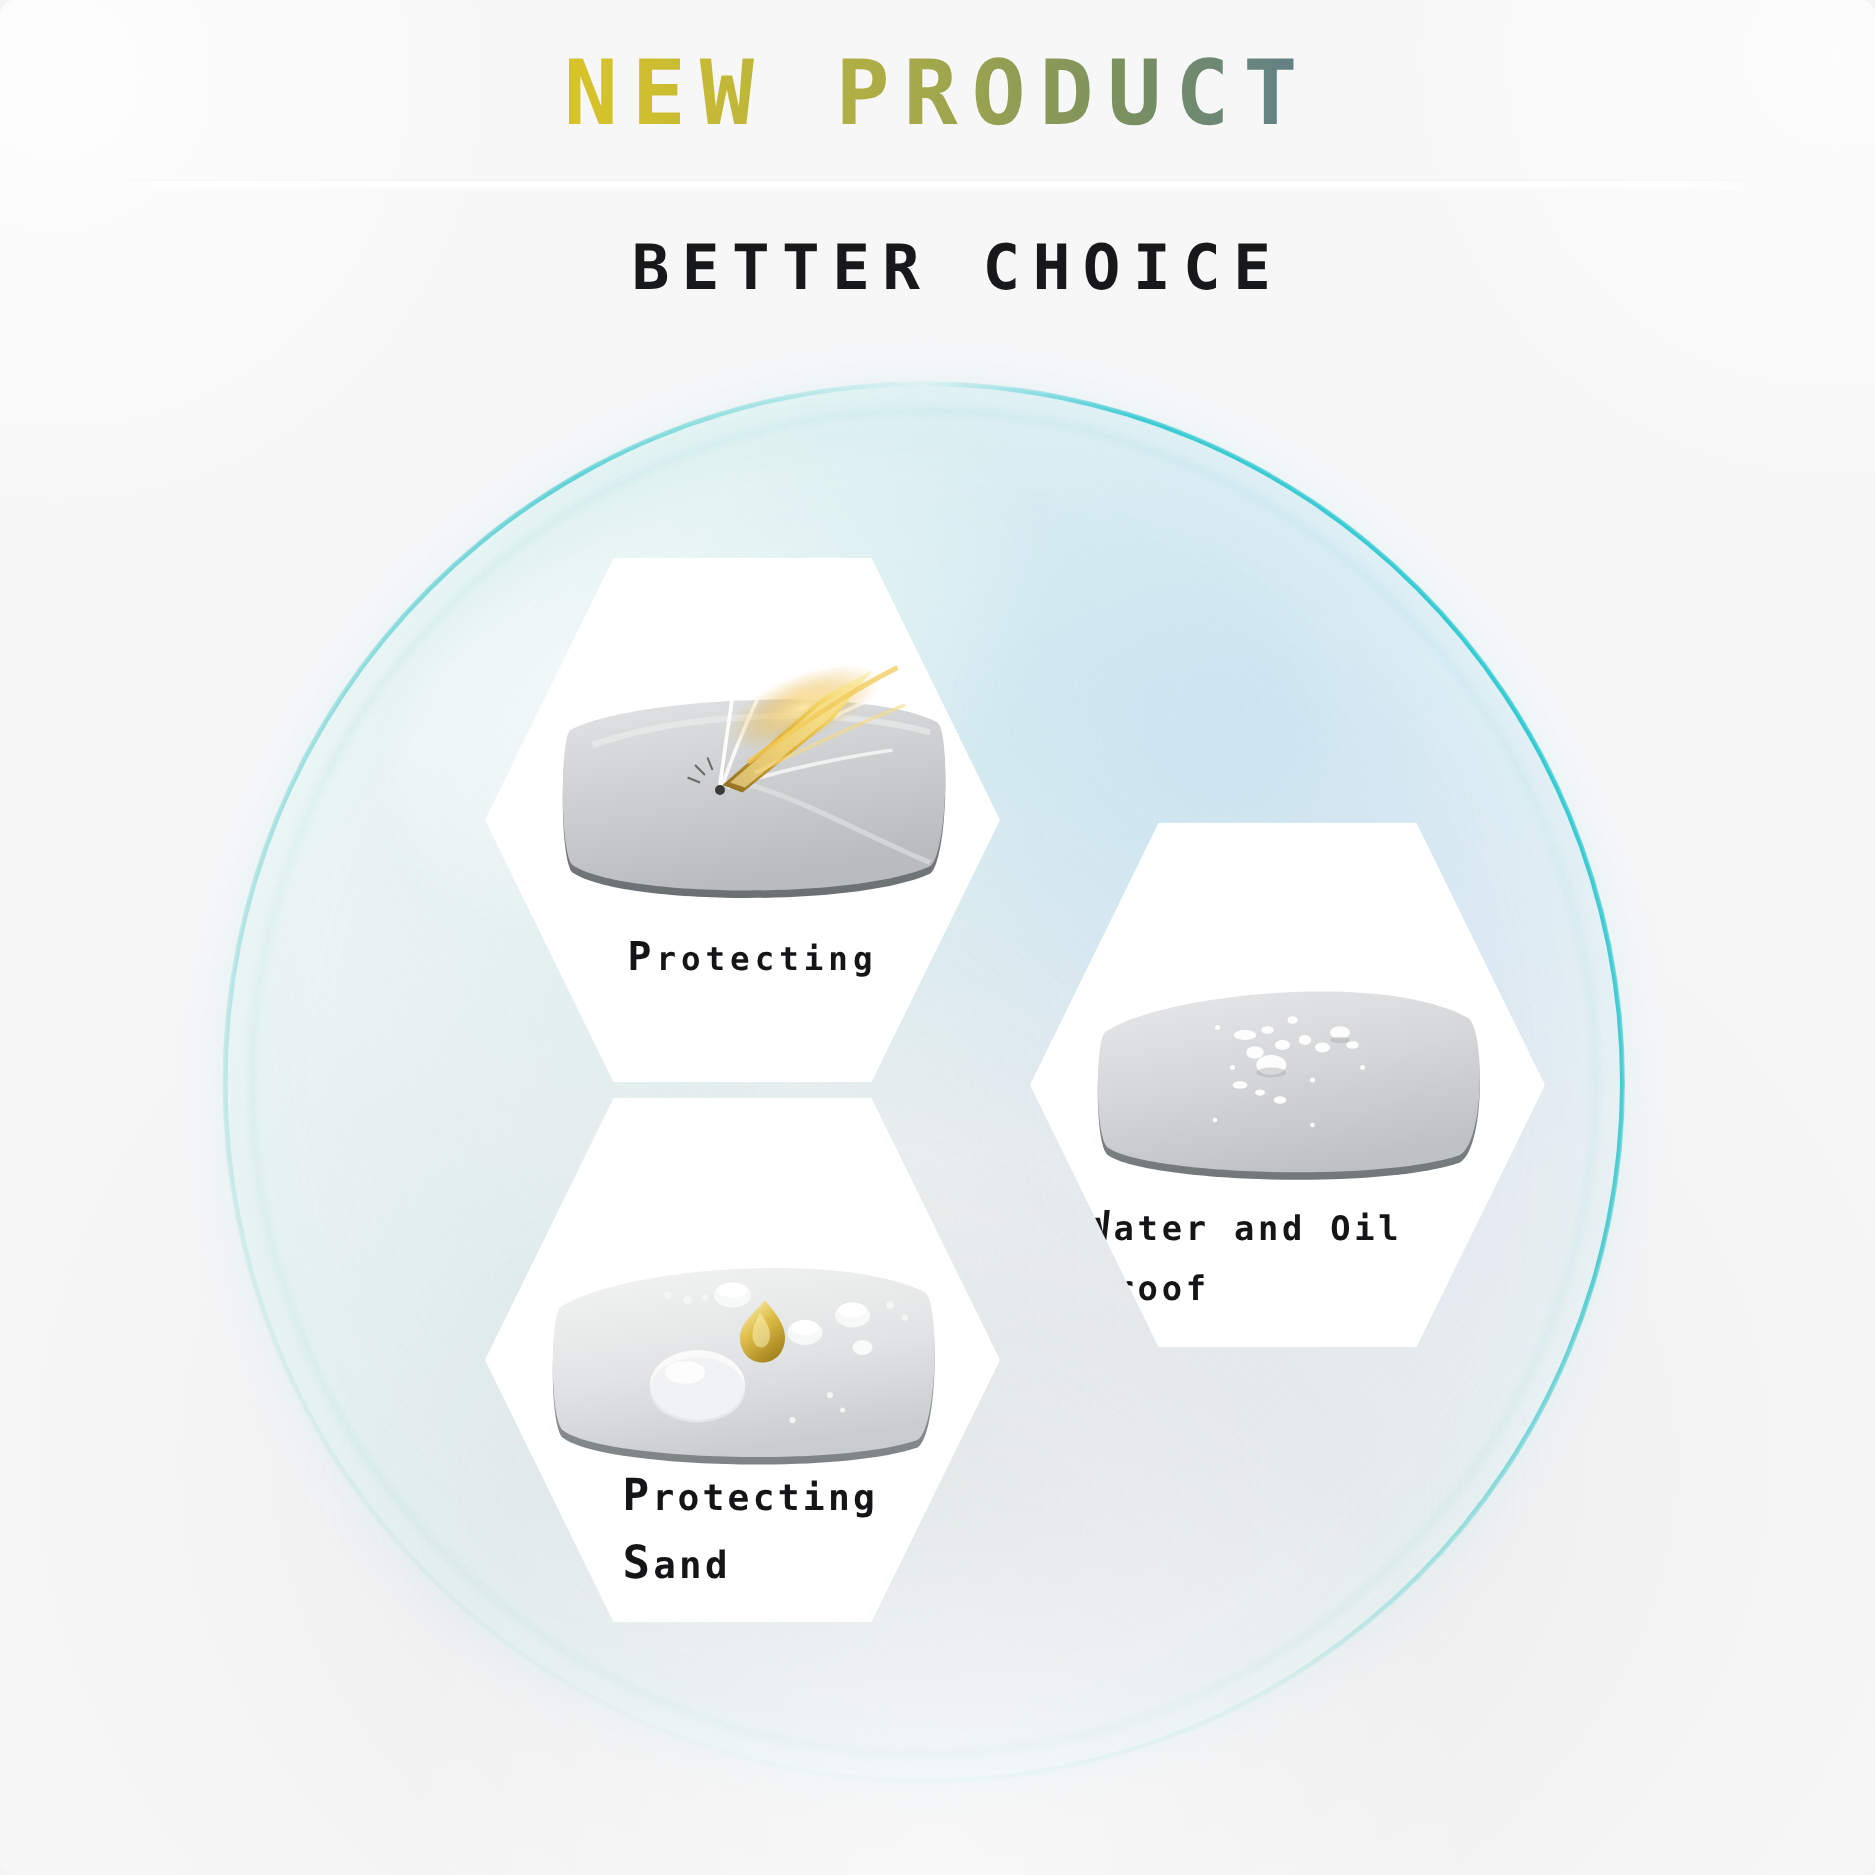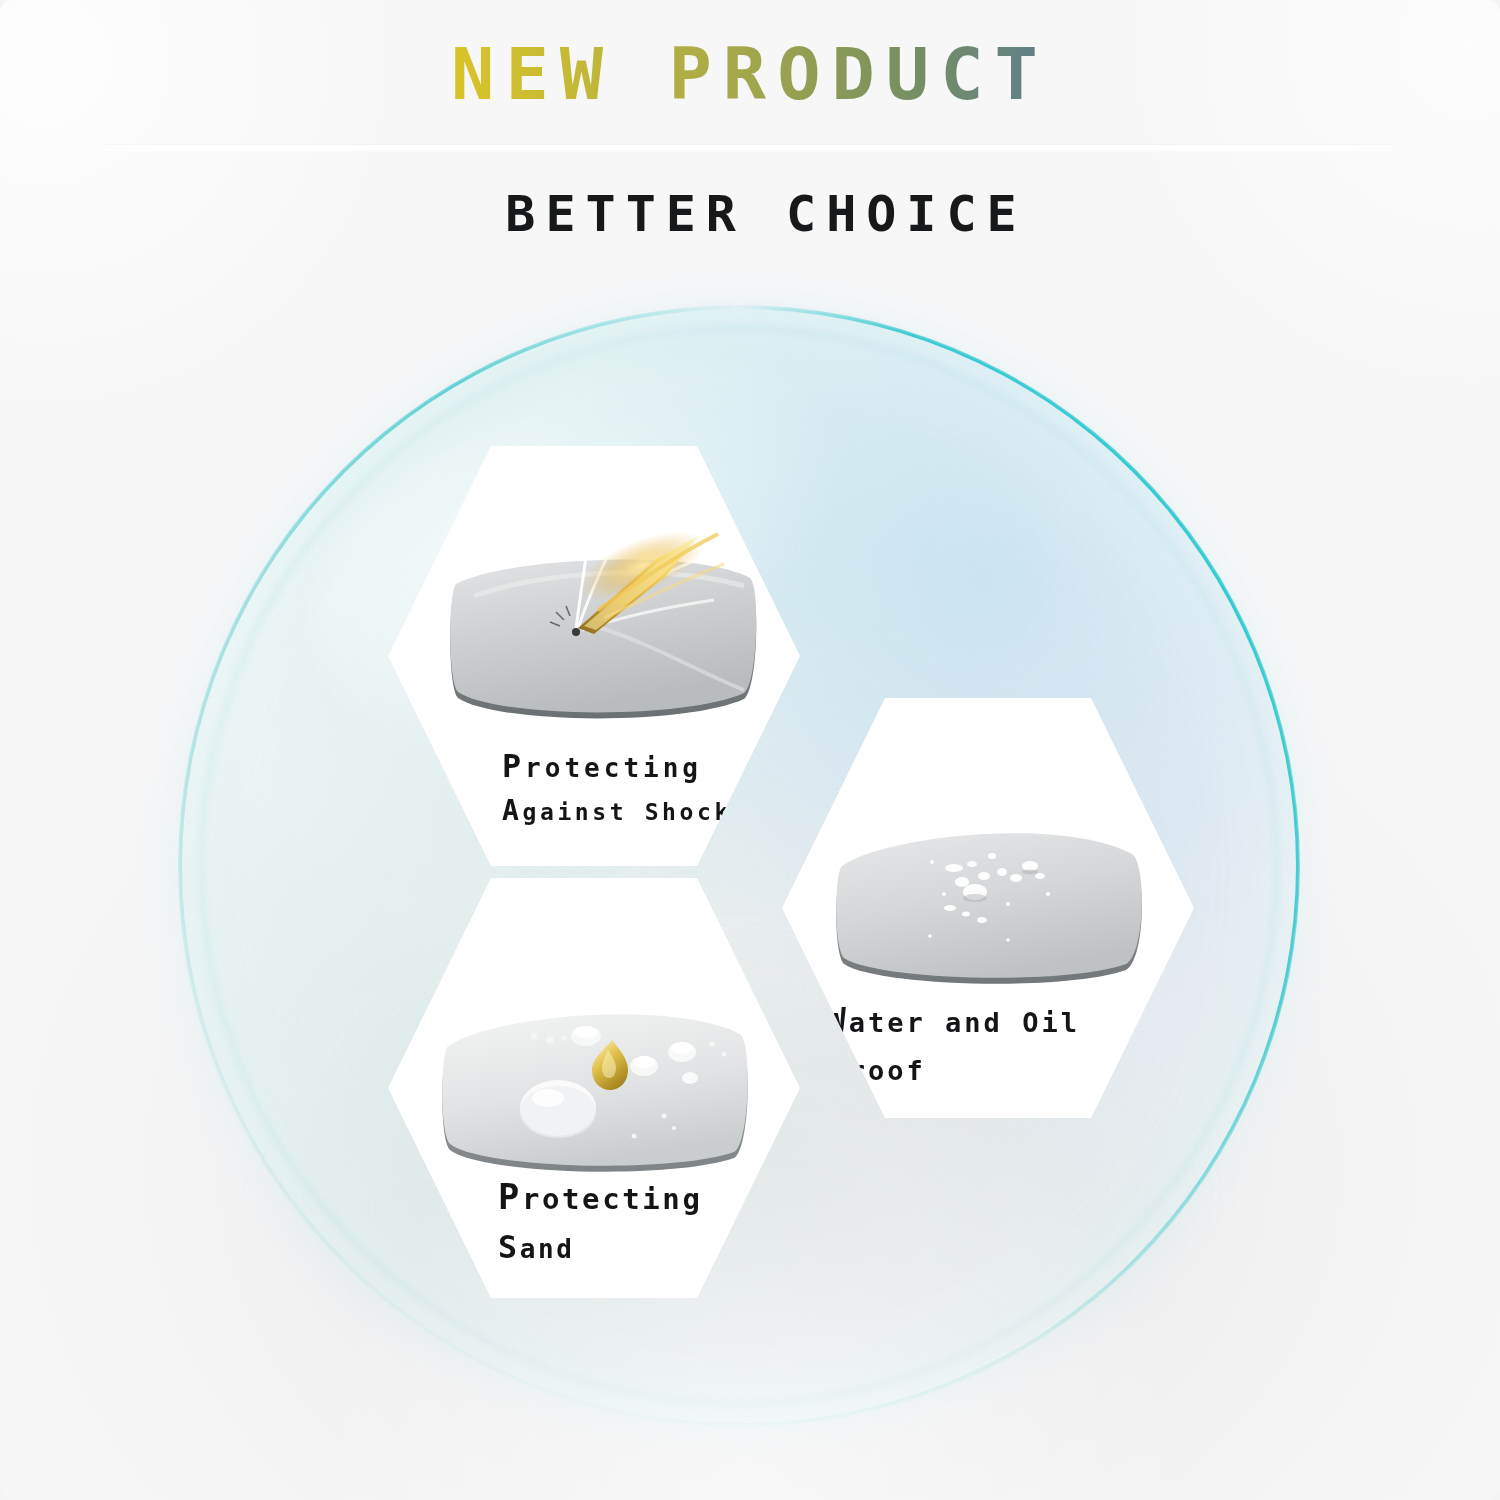--- a/index.html
+++ b/index.html
@@ -201,28 +201,28 @@
     line-height: 1.28;
   }
   .hex-label .l1, .hex-label .l2 { display: block; white-space: nowrap; }
 
   
   #hex1 { left: 388px; top: 446px; width: 412px; height: 420px; text-decoration: underline; }
   #hex1 .hex-label { top: 300px; left: 114px; font-size: 26px; letter-spacing: 4px; }
   #hex1 .hex-label .l2 { font-size: 23px; letter-spacing: 3.6px; margin-top: 6px; }
 
   
-  #hex2 { left: 782px; top: 658px; width: 412px; height: 420px; margin-top: 40px; }
+  #hex2 { left: 824px; top: 658px; width: 412px; height: 420px; }
   #hex2 .hex-label { top: 302px; left: 44px; font-size: 27px; letter-spacing: 3px; }
   #hex2 .hex-label .l2 { font-size: 27px; letter-spacing: 3px; margin-top: 6px; }
 
   
   #hex3 { left: 388px; top: 878px; width: 412px; height: 420px; }
   #hex3 .hex-label { top: 296px; left: 110px; font-size: 29px; letter-spacing: 2.6px; }
-  #hex3 .hex-label .l2 { font-size: 26px; letter-spacing: 2.6px; margin-top: 8px; }
+  #hex3 .hex-label .l2 { font-size: 30px; letter-spacing: 2.6px; margin-top: 8px; }
 
   
   .sc::first-letter { font-size: 1.22em; }
 
   
   .lens-svg { position: absolute; }
   #hex1 .lens-svg { left: 56px; top: 92px; width: 320px; height: 190px; }
   #hex2 .lens-svg { left: 50px; top: 118px; width: 322px; height: 178px; }
   #hex3 .lens-svg { left: 50px; top: 118px; width: 322px; height: 182px; }
 
@@ -306,21 +306,20 @@
 
         <path d="M60,122 C100,94 140,66 180,46" stroke="#F2CA57" stroke-width="4" fill="none" opacity="0.75"></path>
         <path d="M66,130 C108,110 150,90 186,76" stroke="#F6DA84" stroke-width="3" fill="none" opacity="0.6"></path>
 
         <circle cx="38" cy="144" r="4" fill="#3A3A3A"></circle>
         <path d="M22,138 l-10,-4 M26,132 l-8,-8 M32,128 l-4,-10" stroke="#6A6A6A" stroke-width="1.6"></path>
       </svg>
 
       <div class="hex-label">
         <span class="l1 sc">Protecting</span>
-        <span class="l2 sc">Against Shock</span>
       </div>
     </div>
   </div>
 
   <div class="hex" id="hex2">
     <div class="hex-inner">
 
       <svg class="lens-svg" viewBox="0 0 322 178">
         <defs>
           <linearGradient id="g2" x1="0.1" y1="0" x2="0.5" y2="1">

